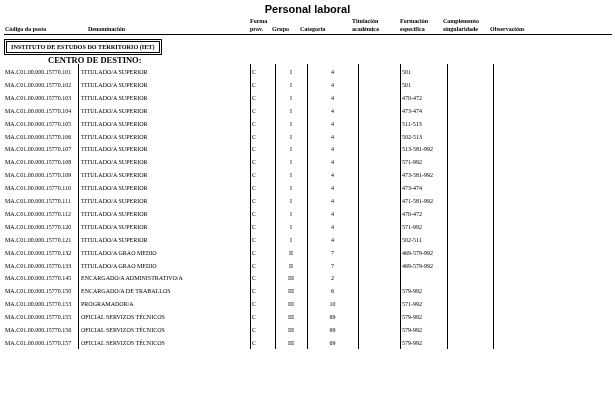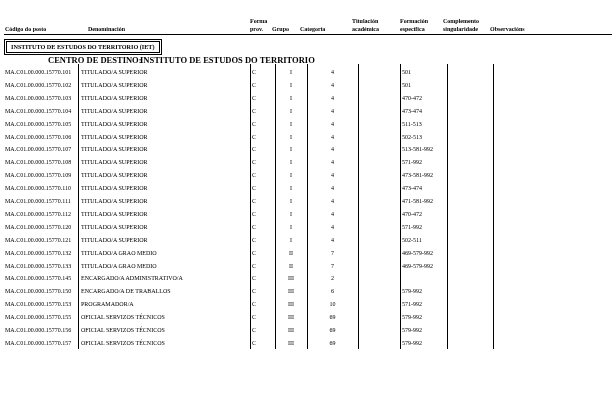--- a/index.html
+++ b/index.html
@@ -81,39 +81,39 @@
   .cell.titulacion   { left: 360px; width: 39px; }
   .cell.formacion    { left: 402px; width: 44px; }
   .cell.complemento  { left: 449px; width: 43px; }
   .cell.observacions { left: 495px; width: 60px; }
 </style>
 </head>
 <body>
 
 <div class="page">
 
+  <div class="doc-title">Personal laboral</div>
 
   <div class="colhead h-codigo">Código do posto</div>
   <div class="colhead h-denominacion">Denominación</div>
   <div class="colhead h-forma"><span class="l1">Forma</span><span class="l2">prov.</span></div>
   <div class="colhead h-grupo">Grupo</div>
   <div class="colhead h-categoria">Categoría</div>
   <div class="colhead h-titulacion"><span class="l1">Titulación</span><span class="l2">académica</span></div>
   <div class="colhead h-formacion"><span class="l1">Formación</span><span class="l2">específica</span></div>
   <div class="colhead h-complemento"><span class="l1">Complemento</span><span class="l2">singularidade</span></div>
   <div class="colhead h-observacions">Observacións</div>
 
   <div class="header-rule"></div>
 
   <div class="section-box">
     <div class="section-box-inner">INSTITUTO DE ESTUDOS DO TERRITORIO (IET)</div>
   </div>
 
   <div class="centro-label">CENTRO DE DESTINO:</div>
-  <div class="centro-value">INSTITUTO DE ESTUDOS DO TERRITORIO</div>
 
   <div class="table-body">
       <div class="vline" style="left: 78px;"></div>
       <div class="vline" style="left: 250px;"></div>
       <div class="vline" style="left: 275px;"></div>
       <div class="vline" style="left: 307px;"></div>
       <div class="vline" style="left: 358px;"></div>
       <div class="vline" style="left: 400px;"></div>
       <div class="vline" style="left: 447px;"></div>
       <div class="vline" style="left: 493px;"></div>

